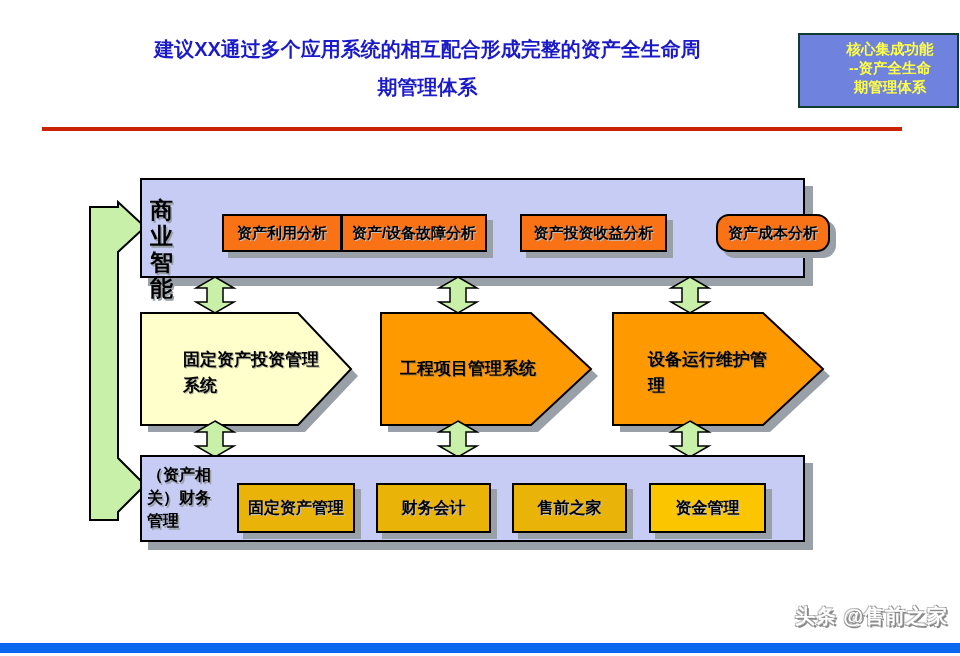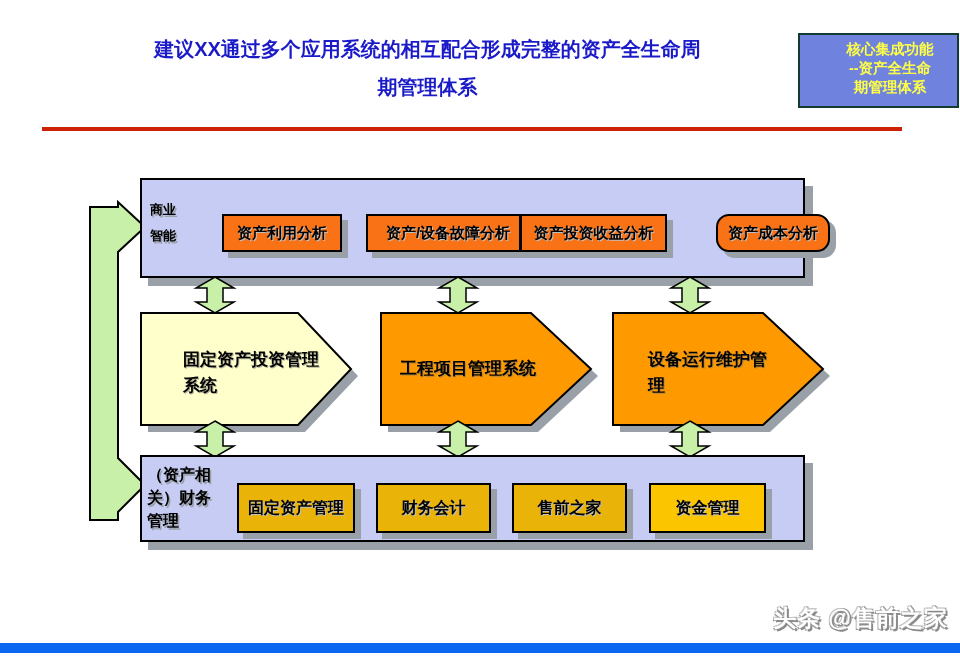--- a/index.html
+++ b/index.html
@@ -27,21 +27,21 @@
   .band {
     position:absolute; background:#c6ccf4; border:2px solid #000;
     box-shadow:8px 8px 0 #9aa0a8;
   }
   .band-top    { left:140px; top:178px; width:661px; height:96px; }
   .band-bottom { left:140px; top:455px; width:661px; height:83px; }
   .band-label {
     position:absolute; color:#000; font-weight:bold;
     text-shadow:1.5px 1.5px 0 #9aa0a8;
   }
-  .band-top .band-label    { left:8px; top:17px; width:44px; font-size:13px; line-height:26px; }
+  .band-top .band-label    { left:8px; top:17px; width:44px; font-size:23px; line-height:26px; }
   .band-bottom .band-label { left:5px; top:6px;  width:80px; font-size:16px; line-height:23px; }
 
   .wbox, .obox {
     position:absolute; border:2px solid #000; box-shadow:6px 6px 0 #9aa0a8;
     display:flex; align-items:center; justify-content:center;
     font-weight:bold; color:#000; text-shadow:1px 1px 0 #c0c0c0;
     white-space:nowrap;
   }
   .wbox { background:#f97316; height:34px; top:34px; font-size:15px; }
   .obox { background:#eab308; height:46px; top:26px; font-size:16px; }
@@ -50,21 +50,21 @@
   
   .arrow-label {
     position:absolute; font-size:17px; font-weight:bold; color:#000;
     line-height:26px; text-shadow:1px 1px 0 rgba(120,120,120,.55); white-space:nowrap;
   }
 
   svg { position:absolute; overflow:visible; }
 
   
   .watermark {
-    right:12px; top:603px; font-size:23px; font-weight:bold; color:#ffffff;
+    right:12px; top:603px; font-size:20px; font-weight:bold; color:#ffffff;
     text-shadow:2px 2px 0 #8a8a8a, -1px -1px 0 #c4c4c4, 1px -1px 0 #9a9a9a, -1px 1px 0 #9a9a9a;
     white-space:nowrap; letter-spacing:1px;
   }
   .footer-bar { left:0; top:643px; width:960px; height:10px; background:#0a68f0; }
 </style>
 </head>
 <body>
 
 <div id="stage">
 
@@ -84,21 +84,21 @@
   <svg class="abs" style="left:85px; top:195px;" width="65" height="332">
     <path d="M5,12 L33,12 L33,7 L60,32 L33,57 L33,263 L60,290 L33,317 L33,325 L5,325 Z" stroke="#000" stroke-width="2" fill="#c8f0a8"></path>
   </svg>
 
   <div class="band band-top">
     <div class="band-label">
       <div>商业</div>
       <div>智能</div>
     </div>
     <div class="wbox" style="left:80px;  width:116px;">资产利用分析</div>
-    <div class="wbox" style="left:224px; width:142px;padding-left:9px;">资产/设备故障分析</div>
+    <div class="wbox" style="left:199px; width:142px;">资产/设备故障分析</div>
     <div class="wbox" style="left:378px; width:143px;">资产投资收益分析</div>
     <div class="wbox" style="left:574px; width:110px;border-radius:13px;">资产成本分析</div>
   </div>
 
   <svg class="abs" style="left:193px; top:276px;" width="44" height="38">
     <path d="M22,1 L41,12 L30,12 L30,26 L41,26 L22,37 L3,26 L14,26 L14,12 L3,12 Z" stroke="#000" stroke-width="1.5" fill="#c8f0a8"></path>
   </svg>
   <svg class="abs" style="left:436px; top:276px;" width="44" height="38">
     <path d="M22,1 L41,12 L30,12 L30,26 L41,26 L22,37 L3,26 L14,26 L14,12 L3,12 Z" stroke="#000" stroke-width="1.5" fill="#c8f0a8"></path>
   </svg>

